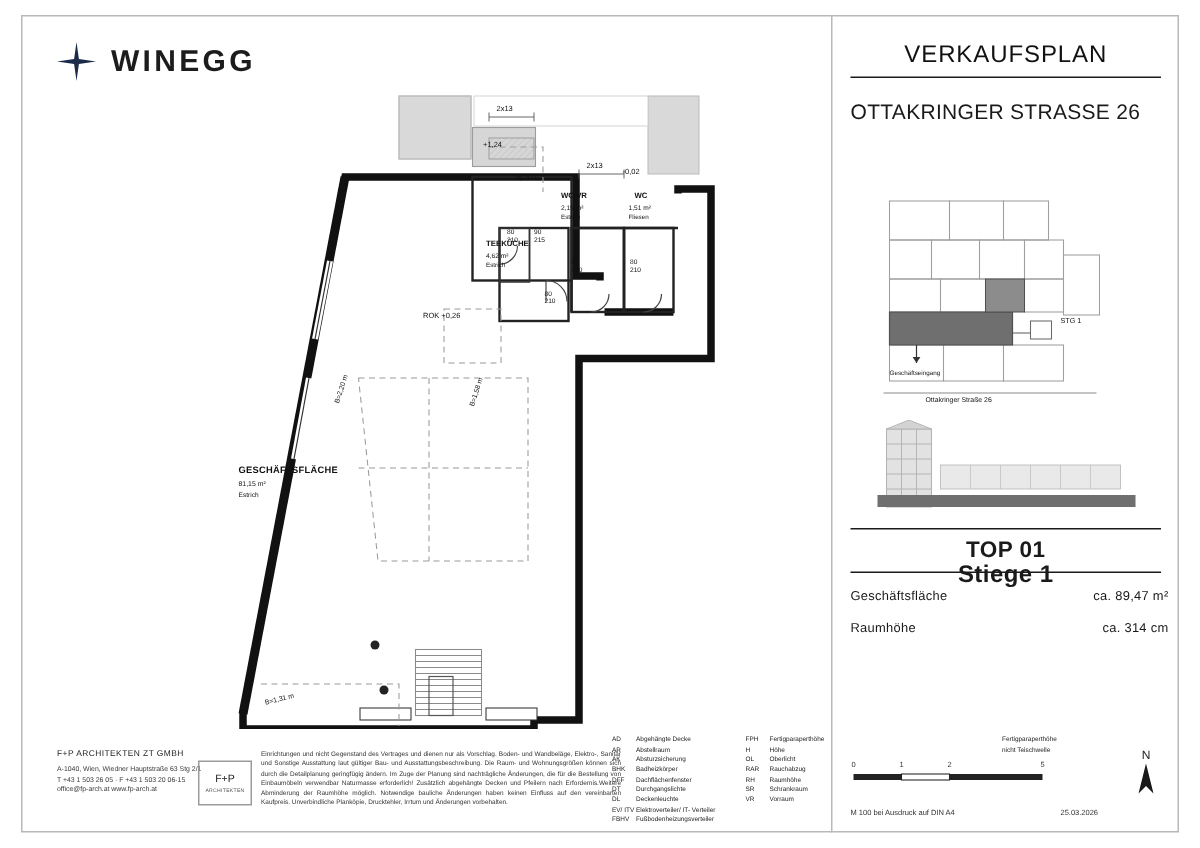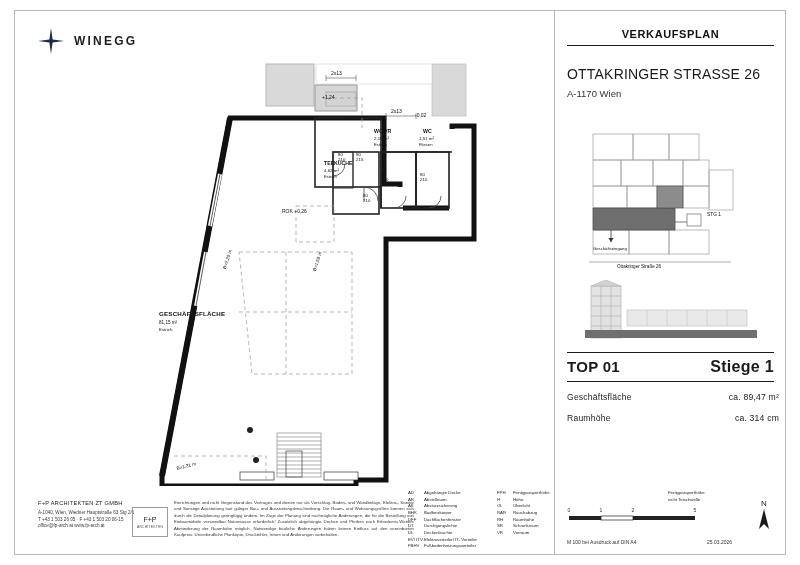--- a/index.html
+++ b/index.html
@@ -40,21 +40,21 @@
   }
   
   .logo {
     position: absolute;
     left: 24px; top: 18px;
     display: flex; align-items: center; gap: 10px;
   }
   .logo-star { width: 26px; height: 26px; position: relative; }
   .logo-star svg { display: block; }
   .logo-text {
-    font-size: 12px; letter-spacing: 2.2px; font-weight: bold;
+    font-size: 20px; letter-spacing: 2.2px; font-weight: bold;
     color: #1c1c1c;
     text-align: right;
   }
   
   .drawing {
     position: absolute;
     left: 20px; top: 46px;
     width: 510px; height: 430px;
   }
   .drawing svg { display: block; }
@@ -104,21 +104,21 @@
     width: 231px; height: 545px;
   }
   .vk-title-wrap {
     position: absolute;
     left: 12px; top: 18px;
     width: 207px;
     border-bottom: 1.6px solid #1a1a1a;
     padding-bottom: 5px;
   }
   .vk-title {
-    font-size: 11px; font-weight: bold; letter-spacing: .6px;
+    font-size: 16px; font-weight: normal; letter-spacing: .6px;
     text-align: center; color: #111;
   }
   .addr {
     position: absolute;
     left: 12px; top: 55px;
     width: 215px;
   }
   .addr-l1, .addr-l2 {
     font-size: 14px; letter-spacing: .2px; color: #1a1a1a;
     line-height: 1.35;
@@ -141,21 +141,21 @@
   }
   .elevation svg { display: block; }
   .top-line {
     position: absolute;
     left: 12px; top: 342px; width: 207px;
     border-bottom: 1.4px solid #1a1a1a;
   }
   .top-row {
     position: absolute;
     left: 12px; top: 348px; width: 207px;
-    display: flex; justify-content: space-between; align-items: flex-start;
+    display: flex; justify-content: space-between; align-items: center; flex-direction: column;
   }
   .top-label { font-size: 15px; font-weight: bold; letter-spacing: .3px; }
   .stiege-label { font-size: 16px; font-weight: bold; letter-spacing: .3px; }
   .top-line2 {
     position: absolute;
     left: 12px; top: 371px; width: 207px;
     border-bottom: 1px solid #1a1a1a;
   }
   .specs {
     position: absolute;
@@ -413,21 +413,20 @@
   </div>
 
   <div class="panel">
 
     <div class="vk-title-wrap">
       <div class="vk-title">VERKAUFSPLAN</div>
     </div>
 
     <div class="addr">
       <div class="addr-l1">OTTAKRINGER STRASSE 26</div>
-      <div class="addr-l3">A-1170 Wien</div>
     </div>
 
     <div class="sitemap">
       <svg width="200" height="145" viewBox="0 0 200 145">
         <g stroke="#9f9f9f" stroke-width="0.7" fill="none">
           <rect x="22" y="4" width="40" height="26"></rect>
           <rect x="62" y="4" width="36" height="26"></rect>
           <rect x="98" y="4" width="30" height="26"></rect>
           <rect x="22" y="30" width="28" height="26"></rect>
           <rect x="50" y="30" width="32" height="26"></rect>

